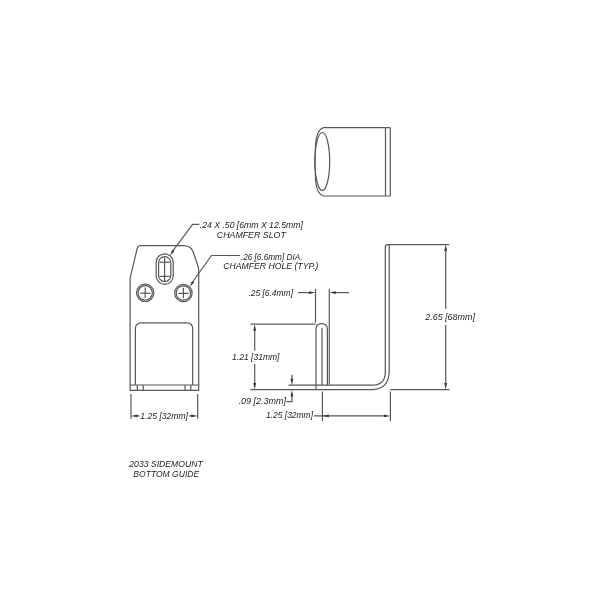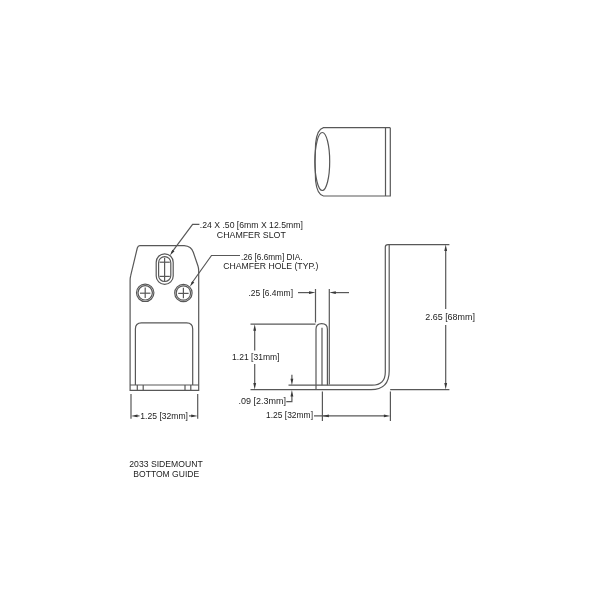--- a/index.html
+++ b/index.html
@@ -1,16 +1,16 @@
 <!DOCTYPE html>
 <html><head>
 <meta charset="utf-8">
 <style>
   html,body{margin:0;padding:0;background:#ffffff;}
-  .wrap{width:600px;height:600px;position:relative;background:#fff;}
+  .wrap{width:600px;height:600px;position:relative;background:#fff;font-style:italic;}
   svg{position:absolute;top:0;left:0;transform:translateZ(0);will-change:transform;}
   text{font-family:"Liberation Sans",sans-serif;fill:#1c1c1c;}
 </style>
 </head>
 <body>
 <div class="wrap">
 <svg width="600" height="600" viewBox="0 0 600 600">
   <g fill="none" stroke="#585858" stroke-width="1.2">
 
     <path d="M 390.3,127.7 L 323.5,127.7 Q 317,129.3 315.6,143.5 L 315.0,162 L 315.6,181 Q 317,194.4 323.5,196.0 L 390.3,196.0 L 390.3,127.7"></path>

